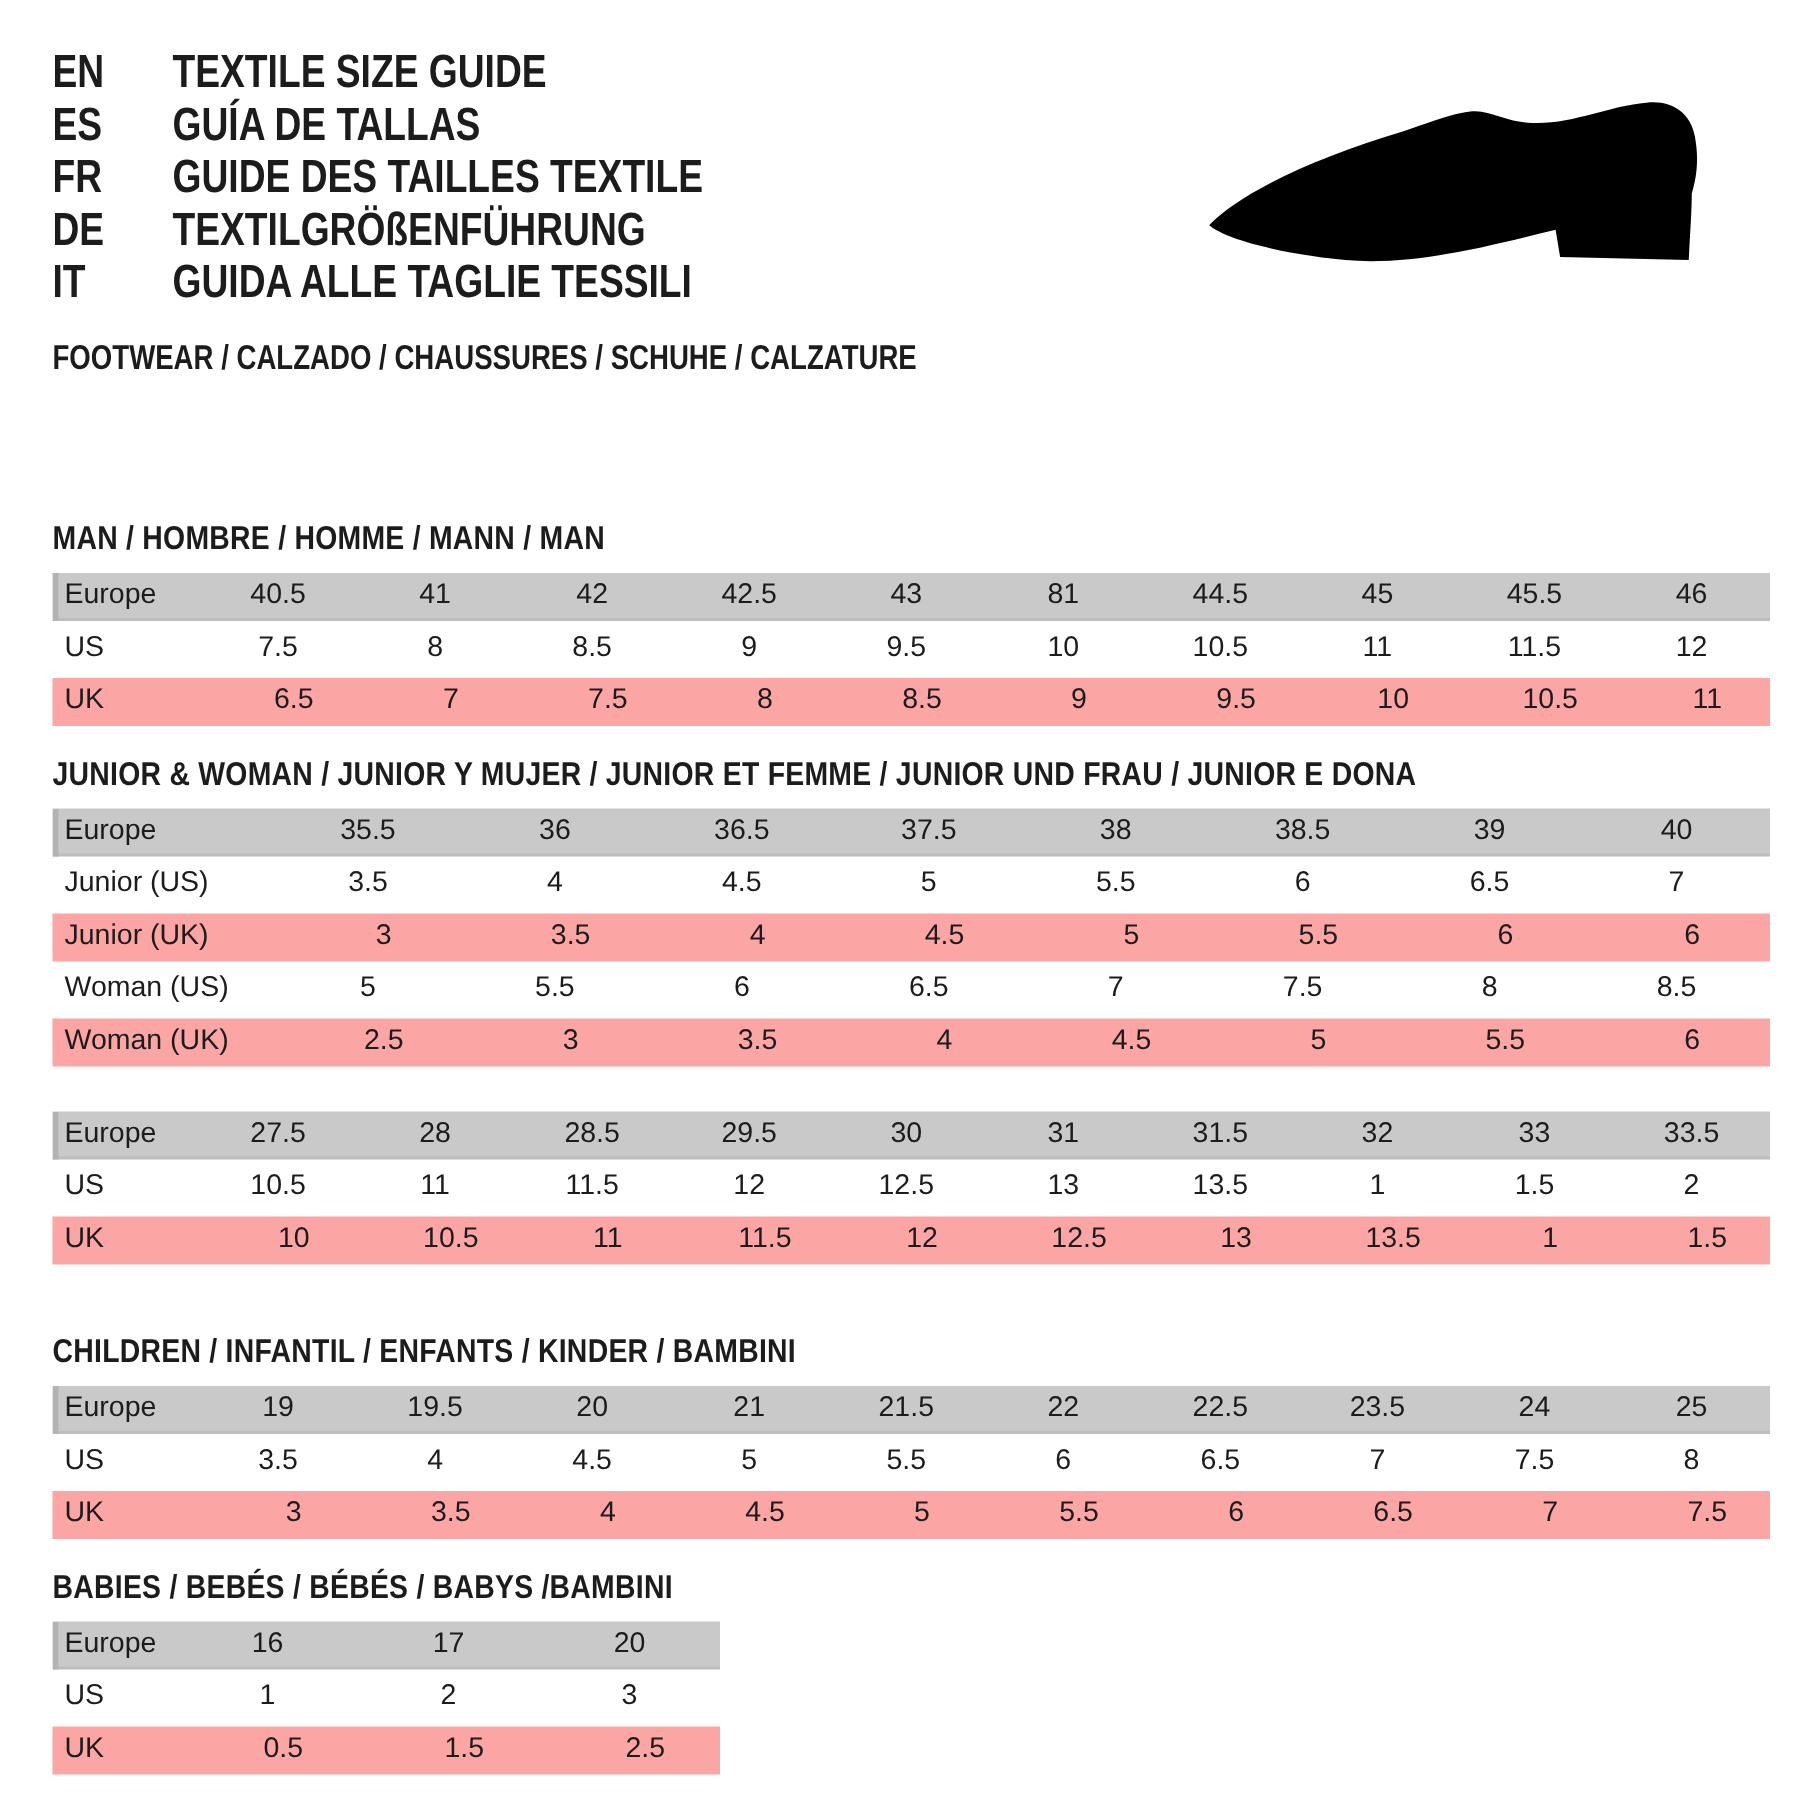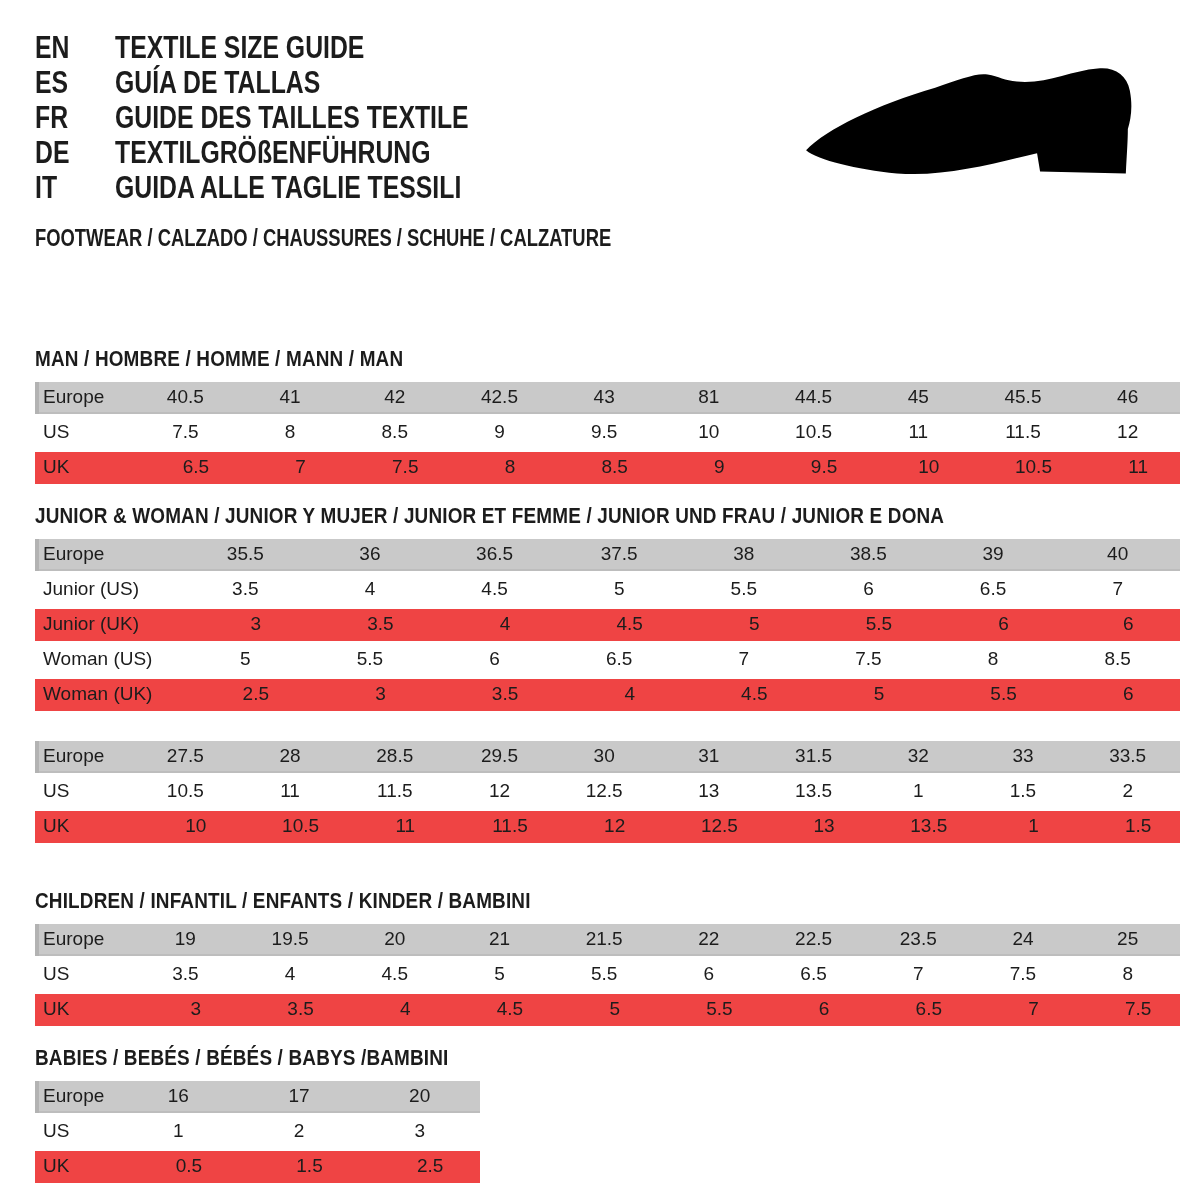--- a/index.html
+++ b/index.html
@@ -17,21 +17,21 @@
 
   .shoe{position:absolute;left:798px;top:64px;width:348px;height:124px;}
 
   .category{position:absolute;left:35px;top:222px;font-weight:bold;font-size:23px;line-height:32px;}
 
   .sec{position:absolute;left:35px;}
   .sec h2{margin:0;font-size:22px;line-height:26px;font-weight:bold;letter-spacing:0.2px;}
   .table{margin-top:10px;}
   .t-row{display:flex;height:32px;line-height:30px;margin-bottom:3px;font-size:19px;}
   .t-row.hdr{background:#c9c9c9;box-shadow:inset 4px 0 0 #b3b3b3, inset 0 -2px 0 rgba(0,0,0,0.06);}
-  .t-row.alt{background:#ef4444;gap:21px;}
+  .t-row.alt{background:#fca5a5;gap:21px;}
   .cell{overflow:hidden;}
   .cell.label{padding-left:8px;flex:0 0 auto;}
   .cell.val{flex:1 1 0;text-align:center;}
   .w-full{width:1145px;}
   .w-babies{width:445px;}
   .lw-90 .cell.label{width:90px;}
   .lw-140 .cell.label{width:140px;}
   .lw-75 .cell.label{width:75px;}
 </style>
 </head>

